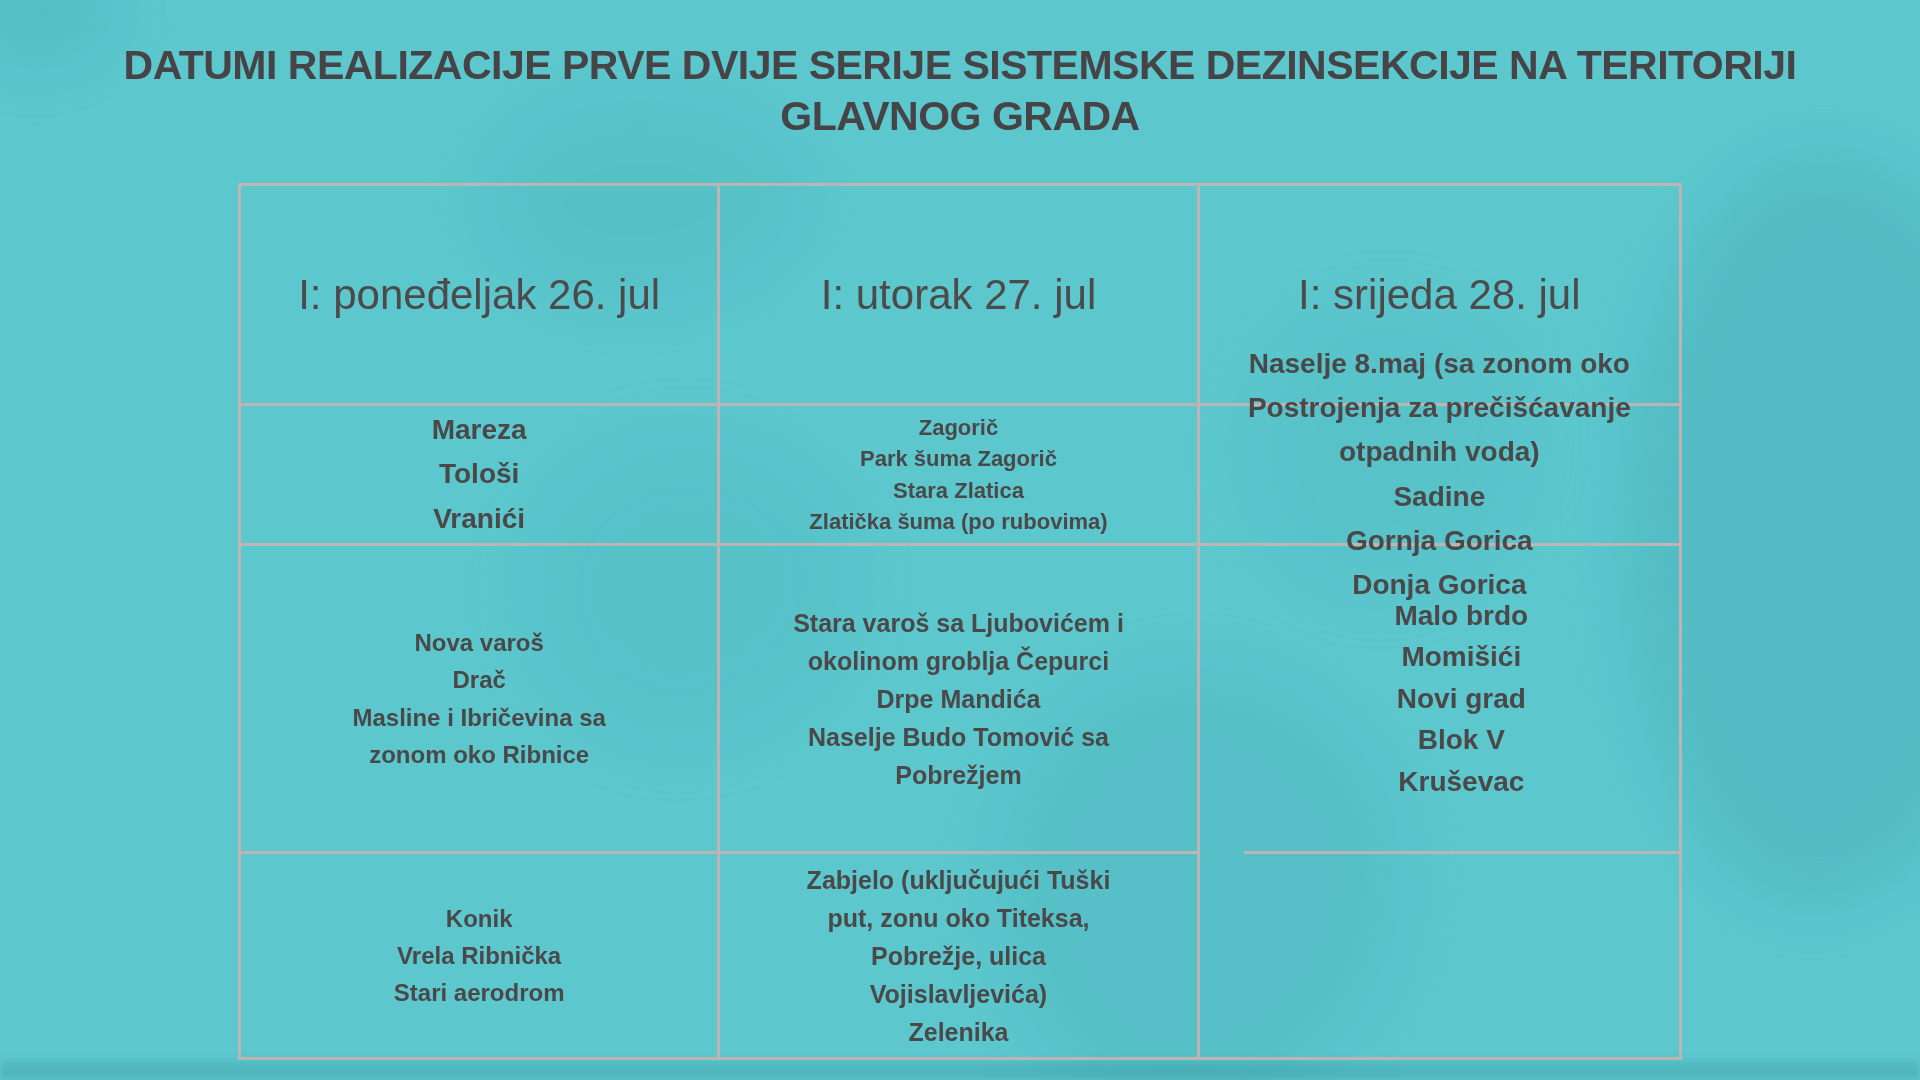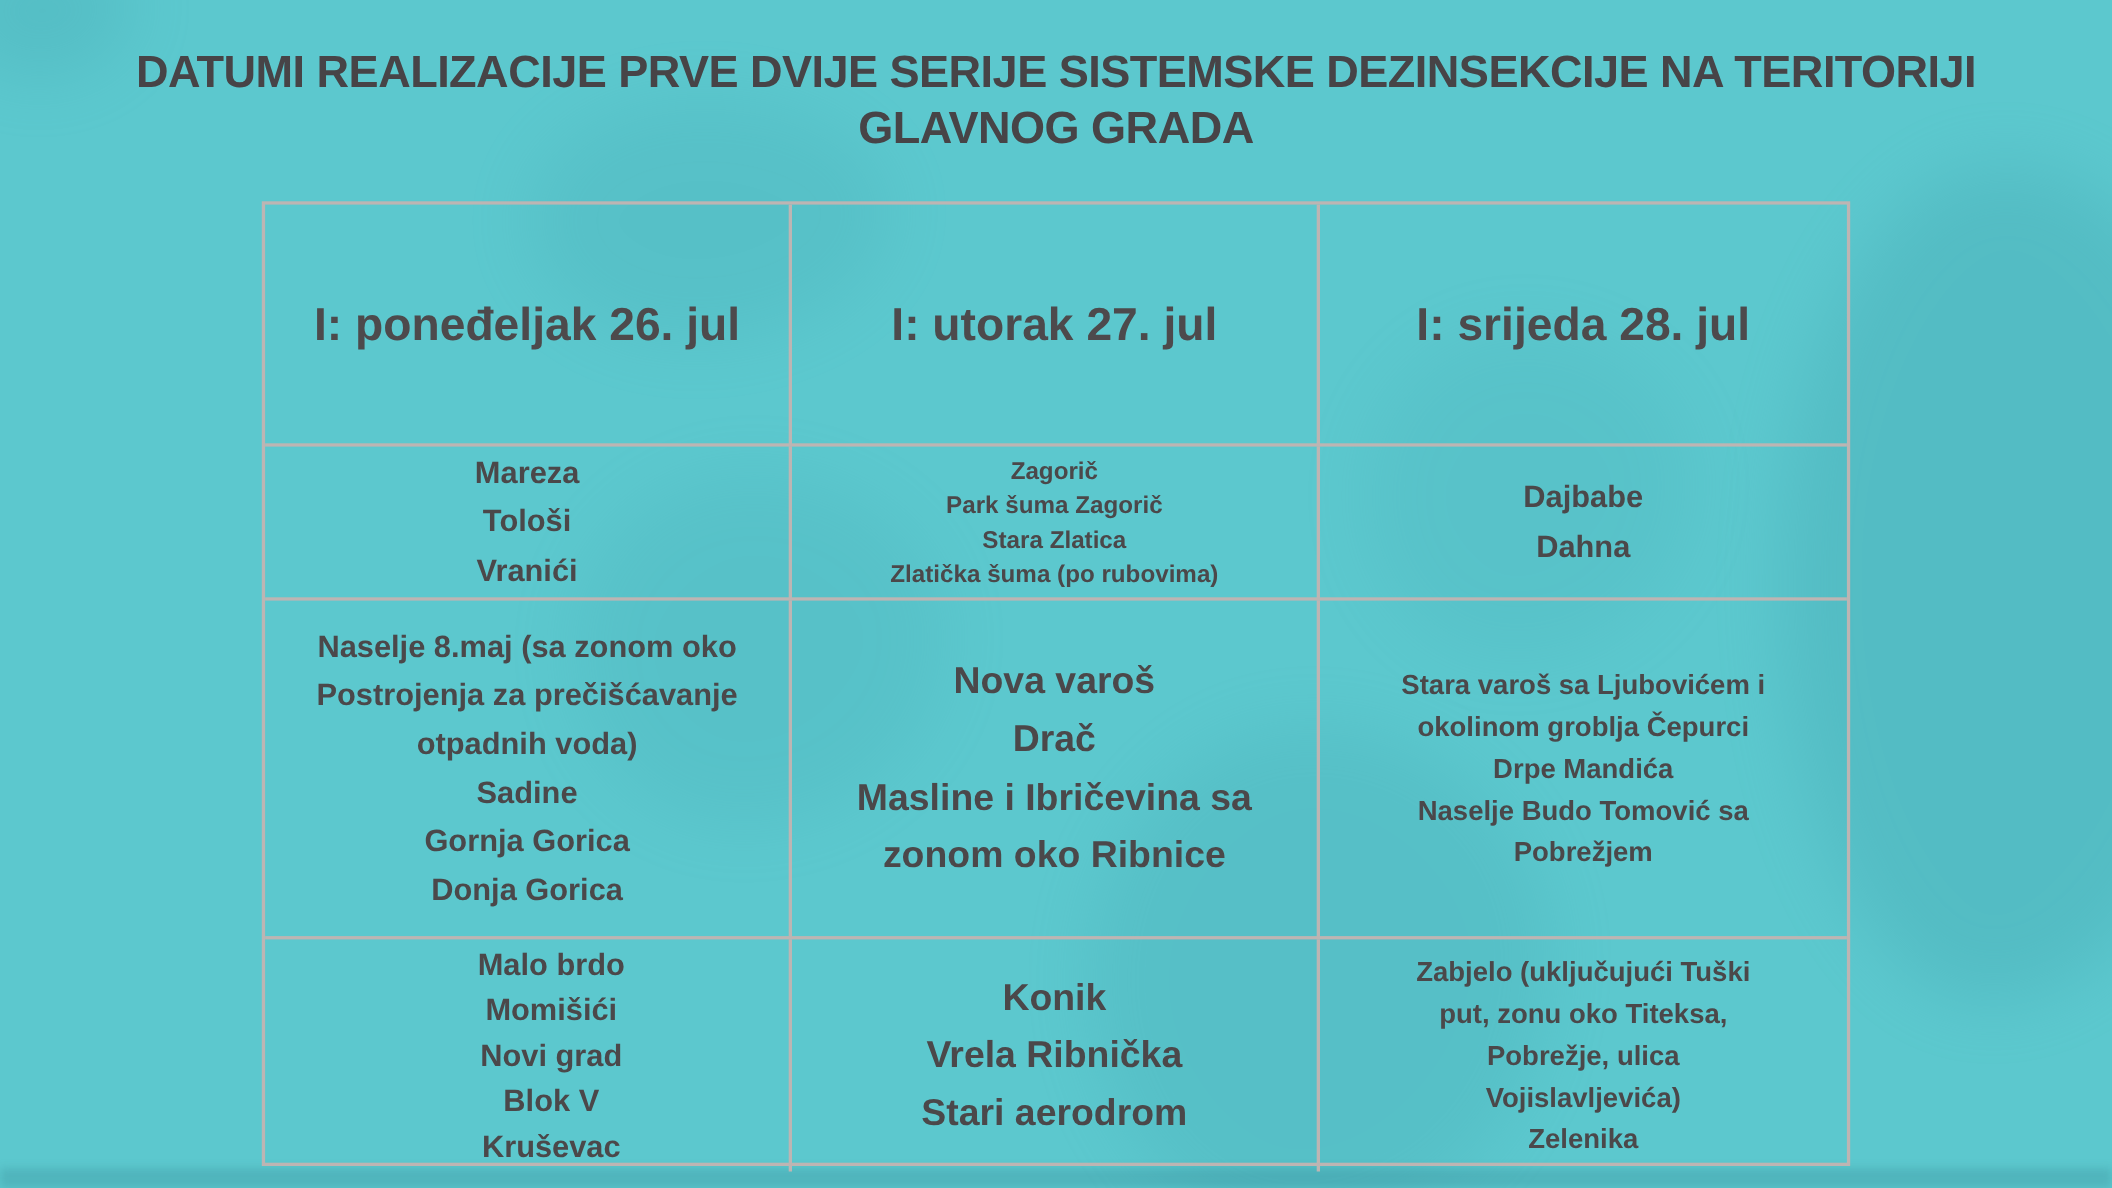--- a/index.html
+++ b/index.html
@@ -78,28 +78,28 @@
     align-items: center;
     justify-content: center;
     text-align: center;
     color: #4b484a;
     padding: 2px 14px;
     white-space: pre-line;
   }
   .gcell:nth-child(3n) { border-right: none; }
   .gcell:nth-child(n+10) { border-bottom: none; }
 
-  .hcell { font-weight: 700; }
+  .hcell { font-weight: 400; }
   .hline { font-size: 42px; line-height: 1.32; color: #4d4a4c; }
 
   .cell  { font-weight: 700; }
   .fs28  { font-size: 28px; line-height: 1.58; }
   .fs28b { font-size: 28px; line-height: 1.48; margin-left: 44px; }
   .fs22  { font-size: 22px; line-height: 1.42; }
-  .fs30  { font-size: 34px; line-height: 1.55; }
+  .fs30  { font-size: 24px; line-height: 1.55; }
   .fs25  { font-size: 25px; line-height: 1.52; }
 </style>
 </head>
 <body>
 
 <div class="stage">
 
   <div class="blob b1"></div>
   <div class="blob b2"></div>
   <div class="blob b3"></div>
@@ -123,22 +123,20 @@
       <div class="hline">I: srijeda 28. jul</div>
     </div>
 
     <div class="gcell cell fs28">Mareza
 Tološi
 Vranići</div>
     <div class="gcell cell fs22">Zagorič
 Park šuma Zagorič
 Stara Zlatica
 Zlatička šuma (po rubovima)</div>
-    <div class="gcell cell fs28">Dajbabe
-Dahna</div>
 
     <div class="gcell cell fs28">Naselje 8.maj (sa zonom oko
 Postrojenja za prečišćavanje
 otpadnih voda)
 Sadine
 Gornja Gorica
 Donja Gorica</div>
     <div class="gcell cell fs30">Nova varoš
 Drač
 Masline i Ibričevina sa

